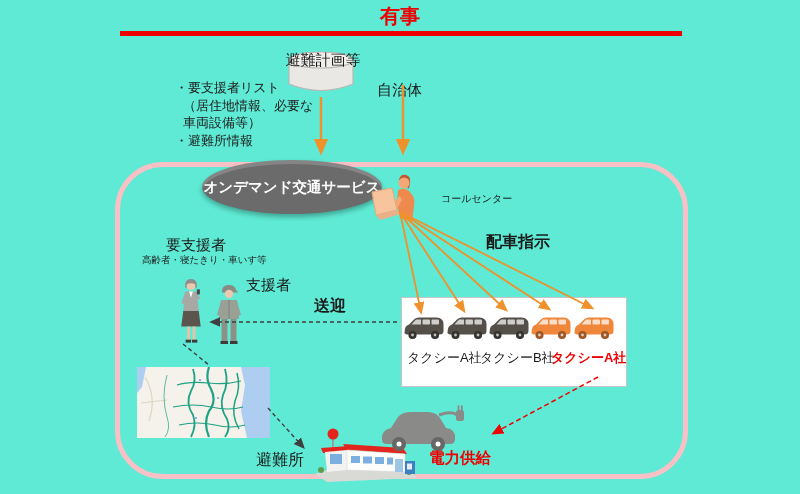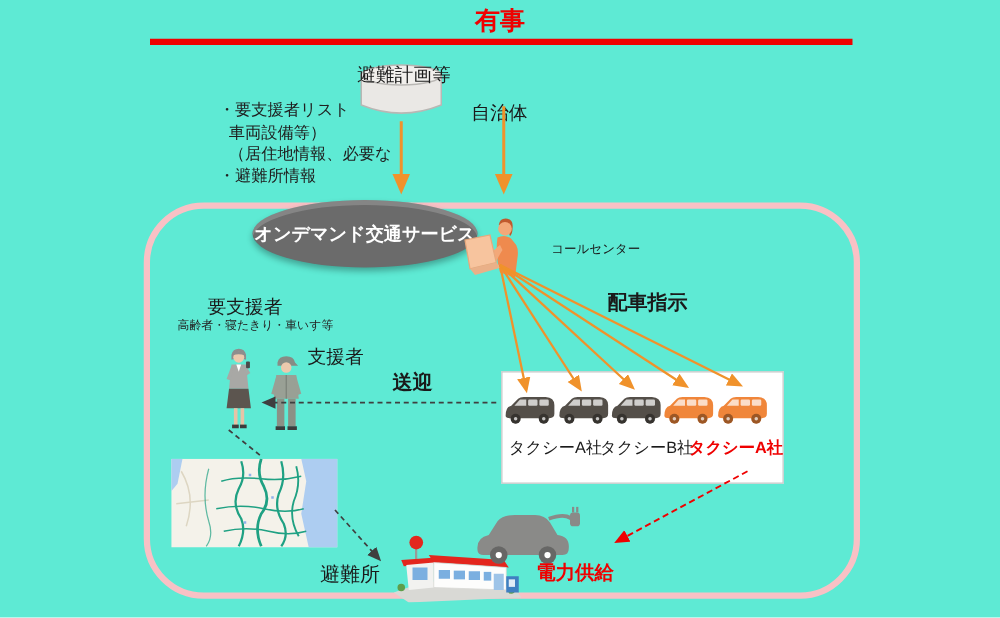--- a/index.html
+++ b/index.html
@@ -63,22 +63,22 @@
   <svg class="abs" style="left:285px; top:50px;" width="72" height="46" viewBox="0 0 72 46">
     <path d="M4,10 L4,34 Q36,47 68,34 L68,10 Z" fill="#eae8e5" stroke="#b9b7b4" stroke-width="1.2"></path>
     <ellipse cx="36" cy="10" rx="32" ry="8" fill="#f1efec" stroke="#b9b7b4" stroke-width="1.2"></ellipse>
   </svg>
   <div class="abs lbl lbl-15" style="left:278px; top:51px; width:90px; text-align:center;">避難計画等</div>
 
   <div class="abs lbl lbl-15" style="left:377px; top:59px;margin-top:22px;">自治体</div>
 
   <div class="abs bullets" style="left:128px; top:79px; width:190px;margin-left:47px;">
     <div>・要支援者リスト</div>
+    <div class="indent">（居住地情報、必要な</div>
     <div class="indent">車両設備等）</div>
-    <div class="indent">（居住地情報、必要な</div>
     <div>・避難所情報</div>
   </div>
 
   <div class="abs pinkbox" style="left:115px; top:162px; width:563px; height:307px;"></div>
 
   <div class="abs service-ellipse" style="left:202px; top:160px; width:180px; height:54px;">
     <span>オンデマンド交通サービス</span>
   </div>
 
   <svg class="abs" style="left:370px; top:172px;" width="50" height="56" viewBox="0 0 50 56">

